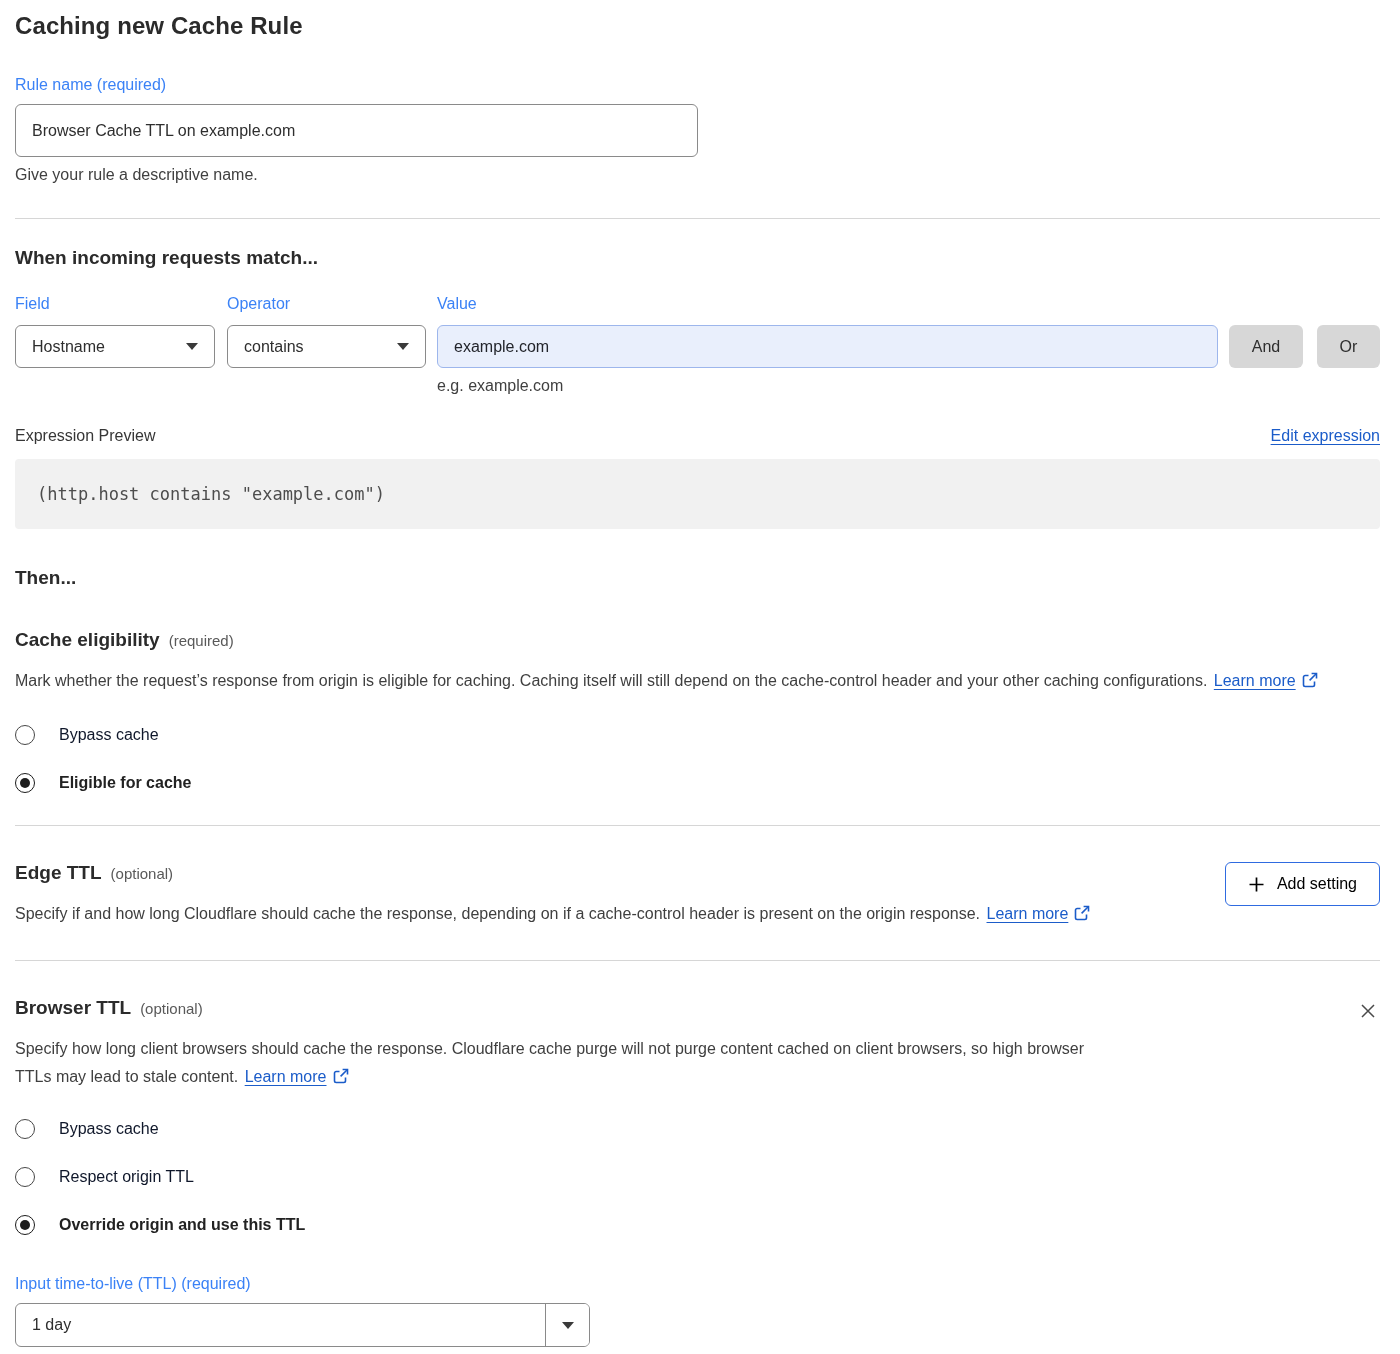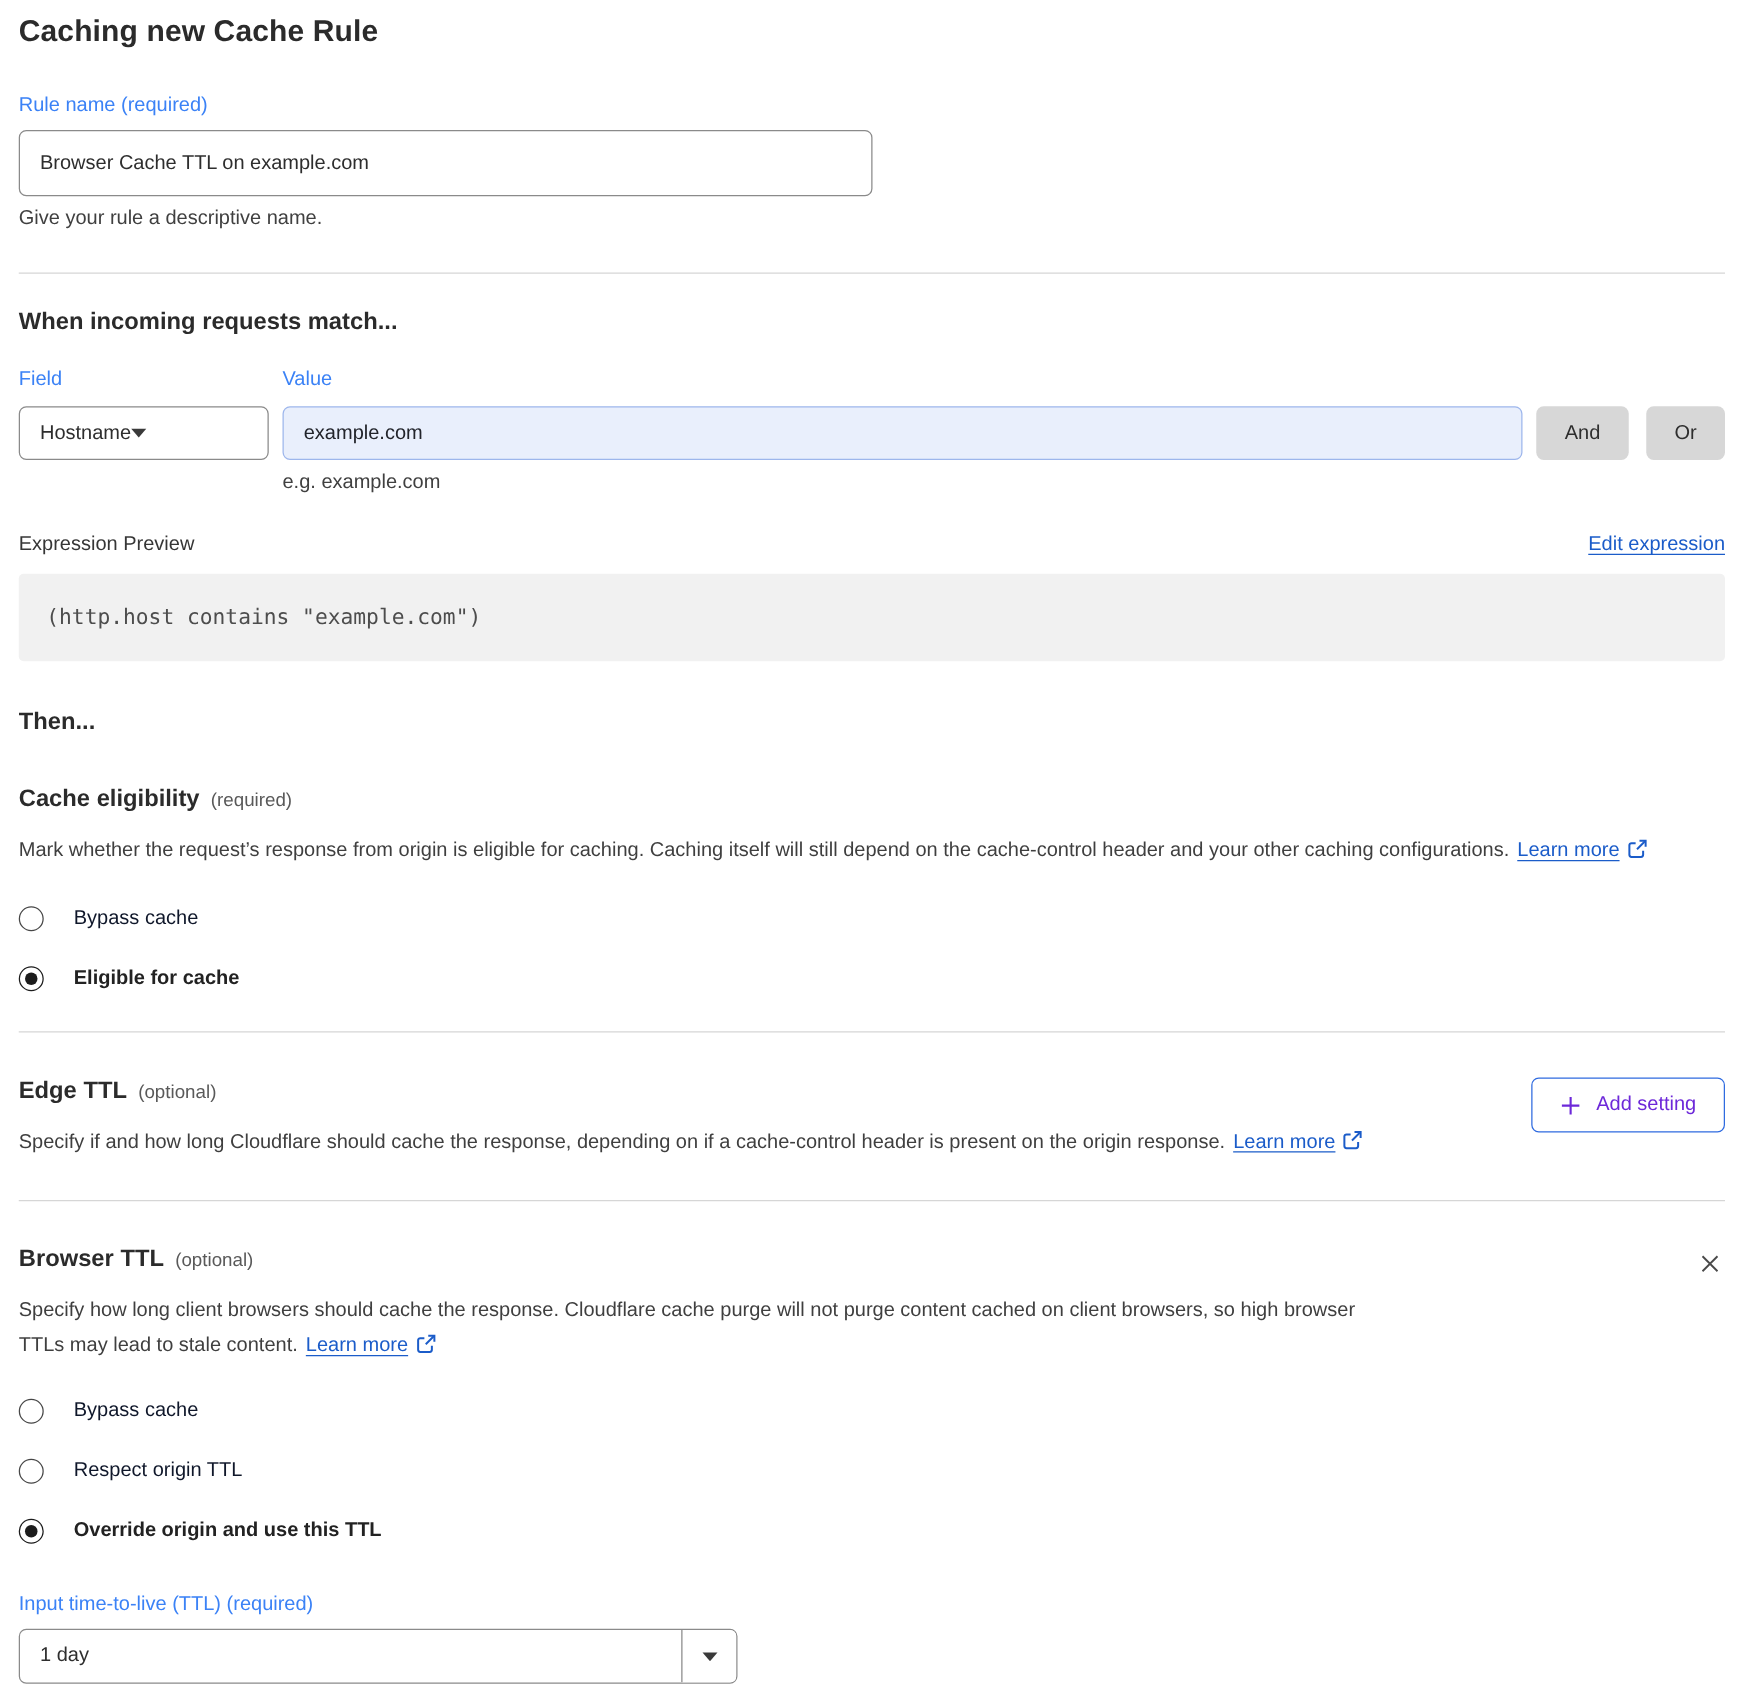--- a/index.html
+++ b/index.html
@@ -43,21 +43,21 @@
   
   .match-row { display: flex; margin-top: 26px; }
   .match-col .field-label { margin-bottom: 12px; }
   .select-box {
     height: 43px;
     border: 1px solid #8a8a8a;
     border-radius: 6px;
     background: #fff;
     display: flex;
     align-items: center;
-    justify-content: flex-start;
+    justify-content: space-between;
     padding: 0 16px;
     cursor: pointer;
     color: #2e2e2e;
     font-size: 16px;
   }
   .caret {
     width: 0; height: 0;
     border-left: 6px solid transparent;
     border-right: 6px solid transparent;
     border-top: 7px solid #3a3a3a;
@@ -128,21 +128,21 @@
     content: ""; width: 10px; height: 10px; border-radius: 50%; background: #1c1c1c;
   }
   .radio-row.selected .radio-label { font-weight: 700; color: #222222; }
 
   .section-header { display: flex; justify-content: space-between; align-items: flex-start; width: 1365px; }
   .add-setting-btn {
     display: flex; align-items: center;
     height: 44px;
     border: 1px solid #2f6be0;
     background: #ffffff;
-    color: #6d28d9;
+    color: #000000;
     border-radius: 6px;
     padding: 0 22px;
     font-size: 16px;
     font-family: "Liberation Sans", sans-serif;
     cursor: pointer;
     gap: 12px;
     flex: none;
   }
   .close-btn { background: none; border: none; cursor: pointer; padding: 2px; margin-top: 2px; color: #4a4a4a; }
 
@@ -178,20 +178,27 @@
 
 <hr class="divider" style="margin-top:34px">
 
 <h2 class="section-heading" style="margin-top:28px">When incoming requests match...</h2>
 
 <div class="match-row">
   <div class="match-col" style="width:200px">
     <label class="field-label">Field</label>
     <div class="select-box">
       <span>Hostname</span>
+      <span class="caret"></span>
+    </div>
+  </div>
+  <div class="match-col" style="width:199px; margin-left:12px">
+    <label class="field-label">Operator</label>
+    <div class="select-box">
+      <span>contains</span>
       <span class="caret"></span>
     </div>
   </div>
   <div class="match-col" style="flex:1; margin-left:11px">
     <label class="field-label">Value</label>
     <input class="value-input" type="text" value="example.com" style="">
     <div class="help-text">e.g. example.com</div>
   </div>
   <button class="andor-btn" style="margin-left:11px; min-width:74px">And</button>
   <button class="andor-btn" style="margin-left:14px; min-width:63px">Or</button>

